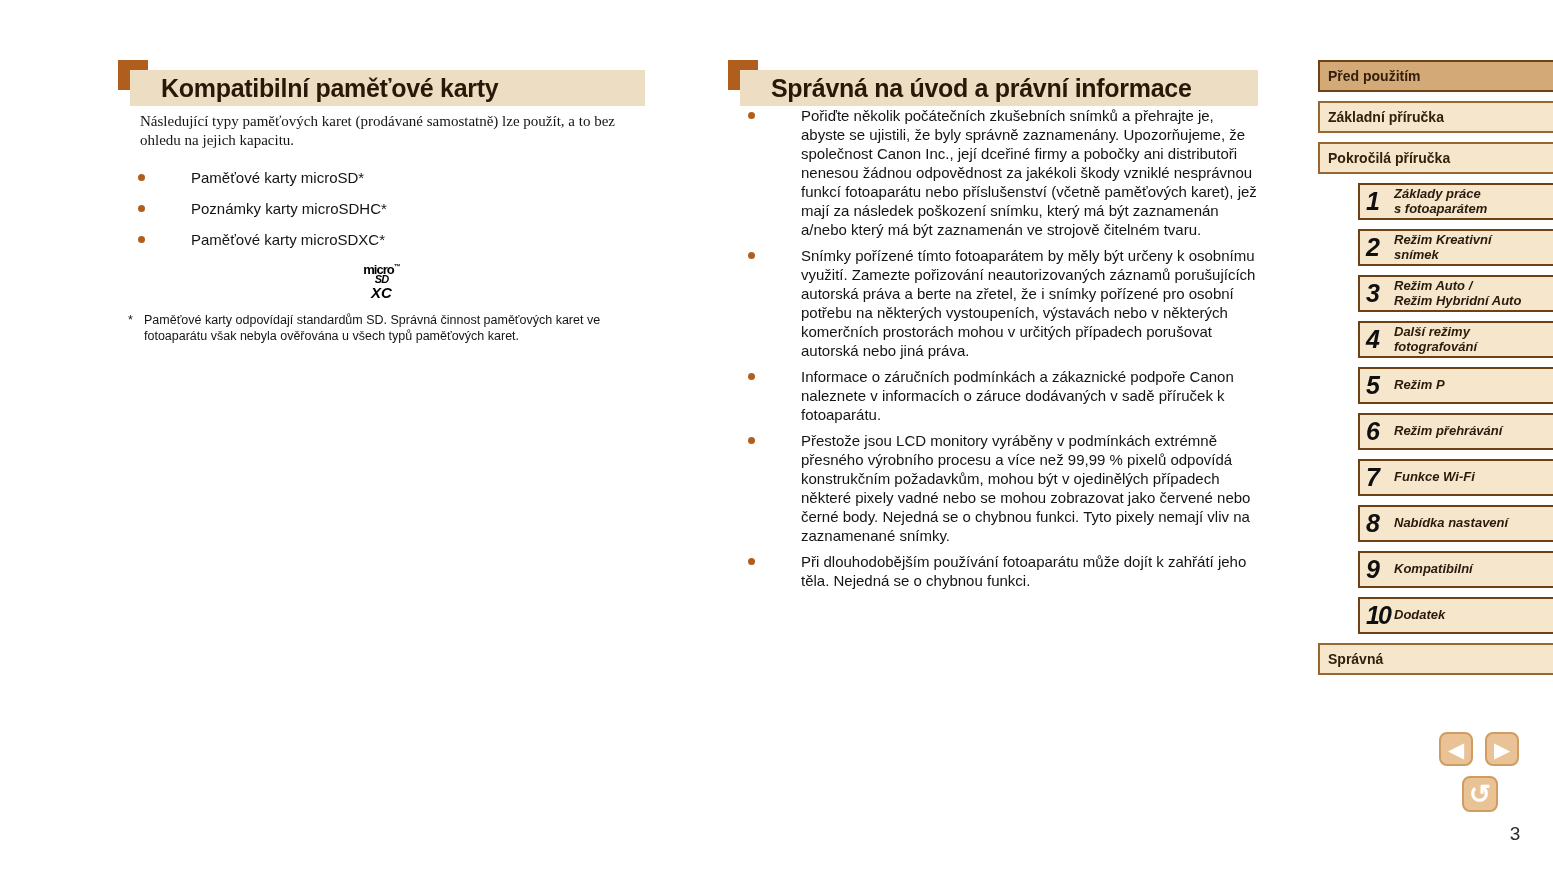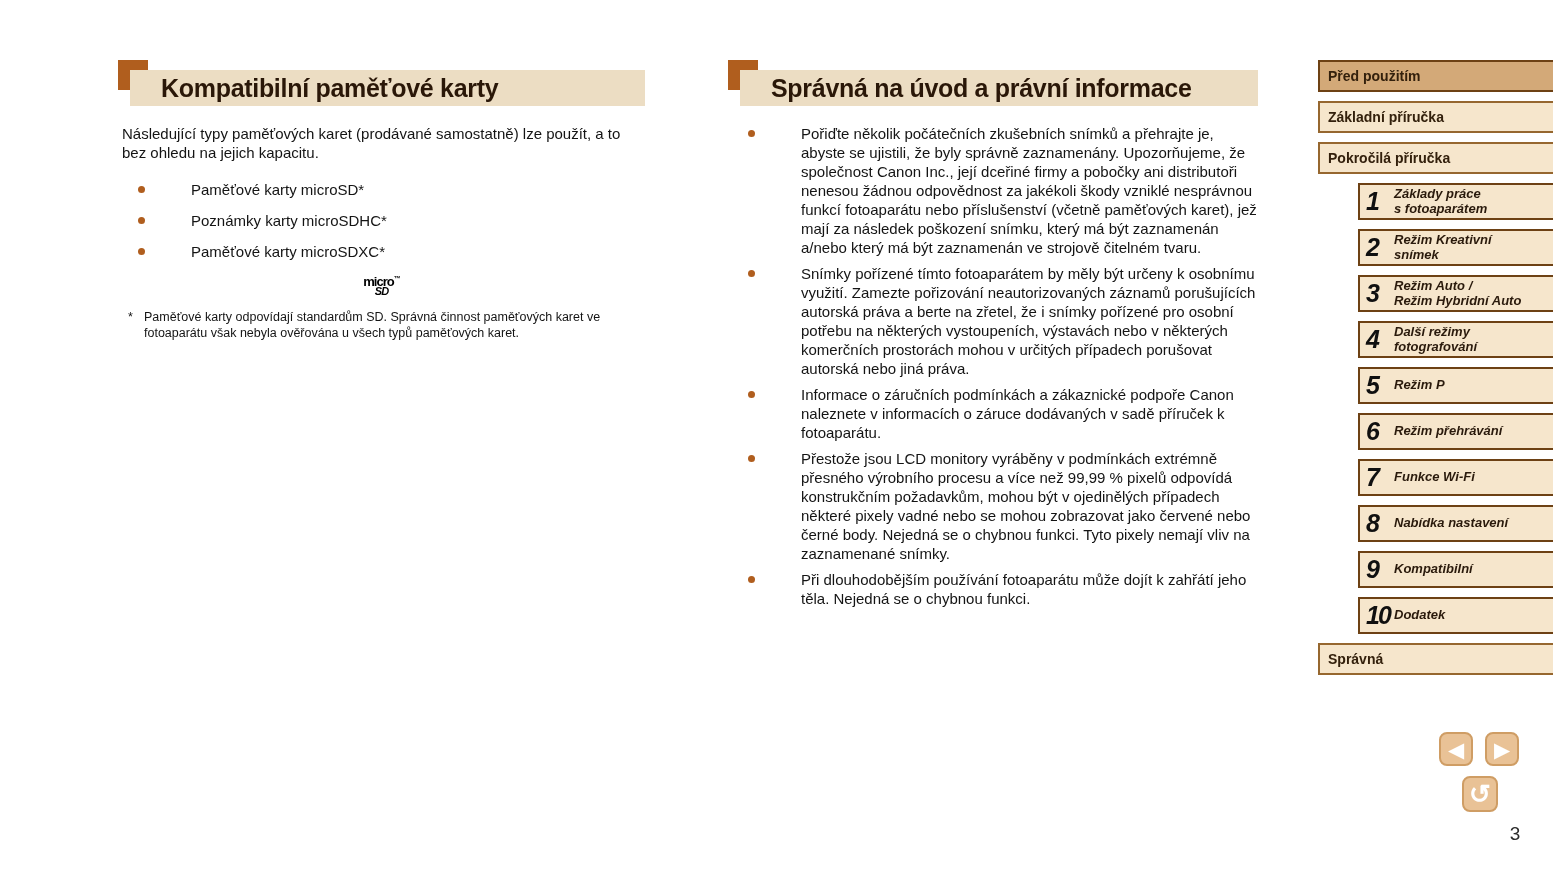--- a/index.html
+++ b/index.html
@@ -4,28 +4,28 @@
 <style>
   * { margin:0; padding:0; box-sizing:border-box; }
   html,body { width:1553px; height:874px; overflow:hidden; background:#ffffff;
               font-family:"Liberation Sans", sans-serif; color:#1a1a1a; }
 
   
   .col { position:absolute; top:60px; }
   .col-left  { left:118px; width:527px; }
   .col-right { left:728px; width:530px; }
 
-  .col-header { position:relative; height:46px; margin-bottom:18px; }
+  .col-header { position:relative; height:46px; }
   .corner-square { position:absolute; left:0; top:0; width:30px; height:30px; background:#b05e1e; }
   .header-bar { position:absolute; left:12px; right:0; top:10px; height:36px; background:#ecddc3; }
   .header-bar h1 { padding-left:31px; font-size:25px; font-weight:bold; letter-spacing:-0.3px;
                    line-height:36px; color:#2a1708; white-space:nowrap; }
 
   .body-text { font-size:15px; line-height:19px; color:#141414; }
-  .intro { margin:6px 0 18px 4px; width:505px; }
+  .intro { margin:6px 0 18px 22px; width:505px;font-family:Liberation Serif, serif; }
 
   
   .bullet-row { display:flex; margin:0 0 7px 10px;gap:36px; }
   .bullet-row .dot { flex:0 0 auto; width:7px; height:7px; border-radius:50%;
                      background:#b05e1e; margin:6px 10px 0 10px; }
   .bullet-row .btxt { flex:1 1 auto; }
   .list-tight .bullet-row { margin-bottom:12px; }
 
   
   .sdxc-logo { width:100%; text-align:center; margin:14px 0 10px 0; color:#000;
@@ -90,20 +90,21 @@
     </div>
     <div class="bullet-row">
       <span class="dot"></span>
       <span class="btxt body-text">Paměťové karty microSDXC*</span>
     </div>
   </div>
 
   <div class="sdxc-logo">
     <div class="logo-micro"><span>micro</span><span class="tm">™</span></div>
     <div class="logo-sd">SD</div>
+    <div class="logo-xc">XC</div>
   </div>
 
   <div class="footnote">
     <span class="mark">*</span>
     <span>Paměťové karty odpovídají standardům SD. Správná činnost paměťových karet ve fotoaparátu však nebyla ověřována u všech typů paměťových karet.</span>
   </div>
 </div>
 
 <div class="col col-right">
   <div class="col-header">

